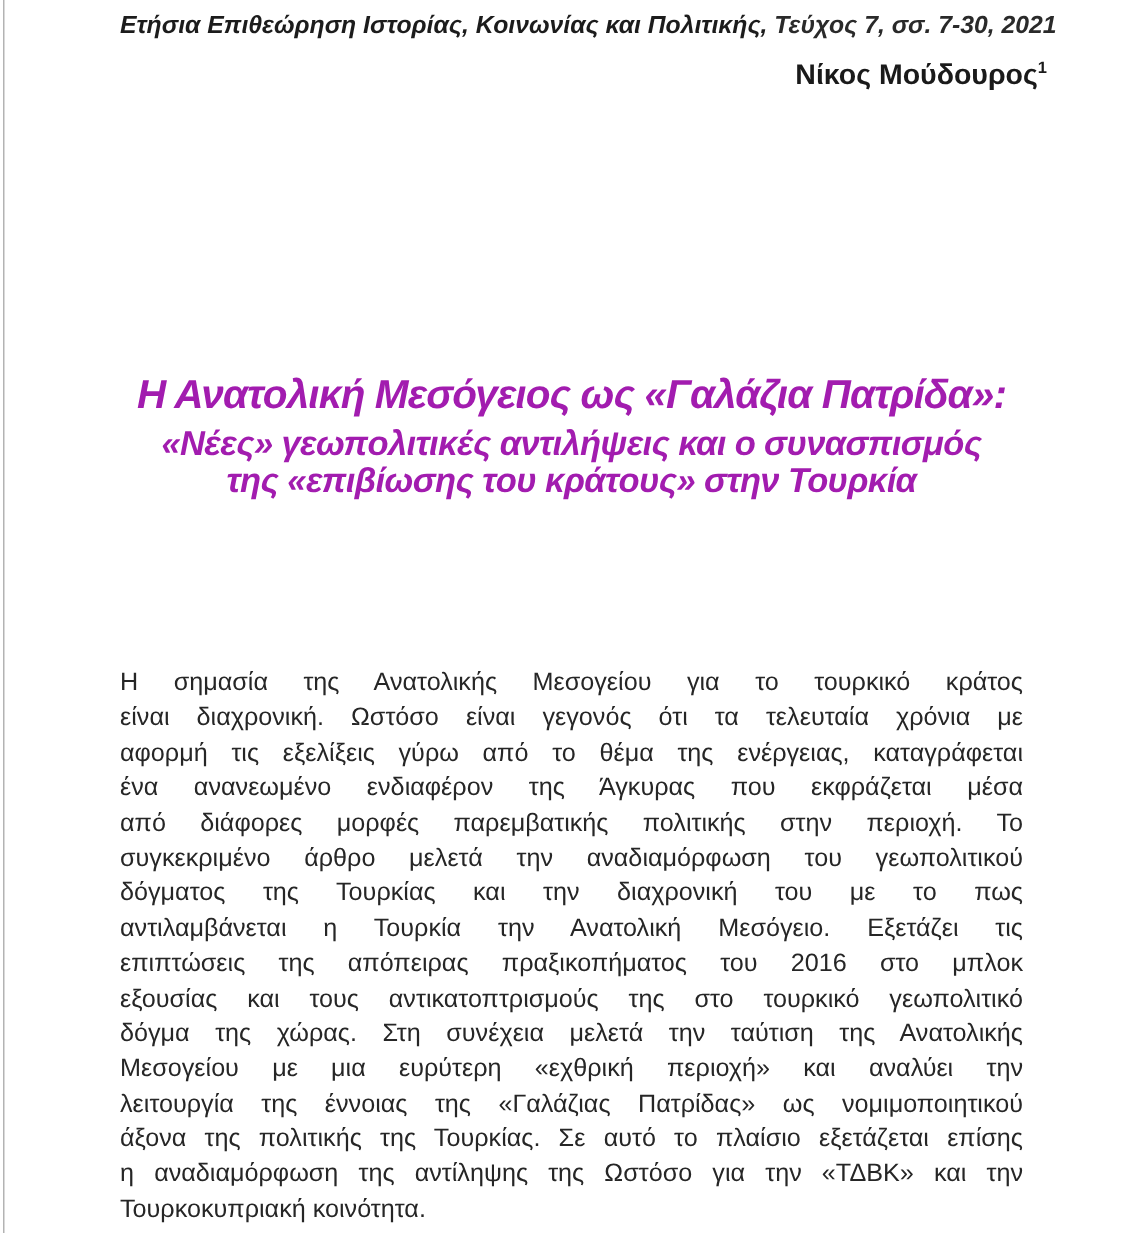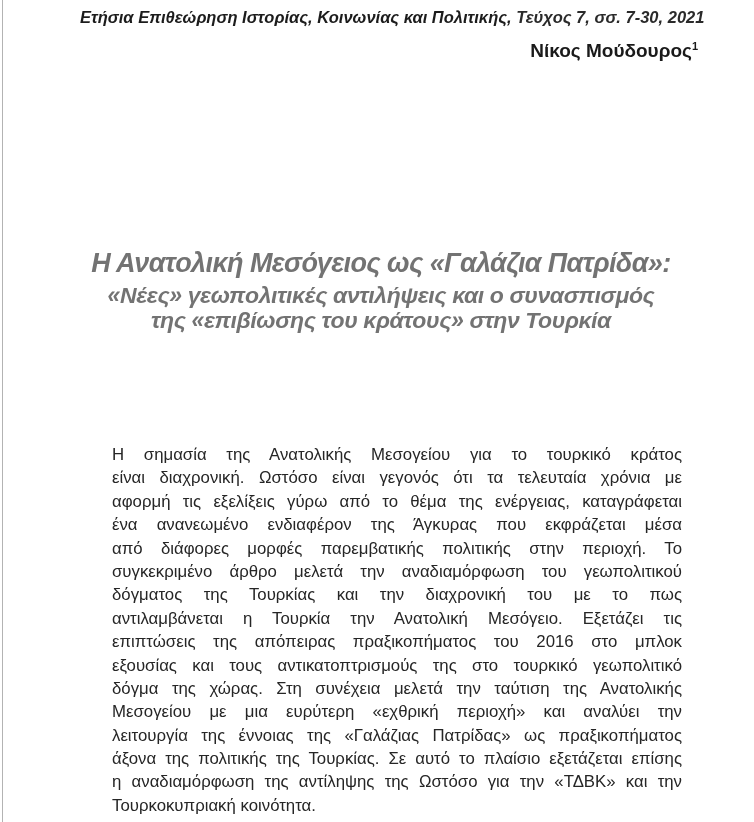--- a/index.html
+++ b/index.html
@@ -60,21 +60,21 @@
     vertical-align: super;
   }
   .title-block {
     position: absolute;
     top: 247px;
     left: 72px;
     width: 618px;
     text-align: center;
     font-style: italic;
     font-weight: bold;
-    color: #737373;
+    color: #a21caf;
   }
   .title-main {
     font-size: 27px;
     line-height: 33px;
     letter-spacing: -0.6px;
     margin-bottom: 3px;
     white-space: nowrap;
   }
   .title-sub {
     font-size: 23px;
@@ -88,21 +88,20 @@
     left: 80px;
     width: 602px;
     font-size: 16.8px;
     line-height: 23.4px;
     color: #262626;
   }
   .abs-line {
     text-align: justify;
     text-align-last: justify;
     height: 23.4px;
-    margin-left: 32px;
   }
   .abs-line.last {
     text-align-last: left;
   }
 </style>
 </head>
 <body>
 
 <div class="page-edge-line"></div>
 
@@ -126,17 +125,17 @@
   <div class="abs-line">αφορμή τις εξελίξεις γύρω από το θέμα της ενέργειας, καταγράφεται</div>
   <div class="abs-line">ένα ανανεωμένο ενδιαφέρον της Άγκυρας που εκφράζεται μέσα</div>
   <div class="abs-line">από διάφορες μορφές παρεμβατικής πολιτικής στην περιοχή. Το</div>
   <div class="abs-line">συγκεκριμένο άρθρο μελετά την αναδιαμόρφωση του γεωπολιτικού</div>
   <div class="abs-line">δόγματος της Τουρκίας και την διαχρονική του με το πως</div>
   <div class="abs-line">αντιλαμβάνεται η Τουρκία την Ανατολική Μεσόγειο. Εξετάζει τις</div>
   <div class="abs-line">επιπτώσεις της απόπειρας πραξικοπήματος του 2016 στο μπλοκ</div>
   <div class="abs-line">εξουσίας και τους αντικατοπτρισμούς της στο τουρκικό γεωπολιτικό</div>
   <div class="abs-line">δόγμα της χώρας. Στη συνέχεια μελετά την ταύτιση της Ανατολικής</div>
   <div class="abs-line">Μεσογείου με μια ευρύτερη «εχθρική περιοχή» και αναλύει την</div>
-  <div class="abs-line">λειτουργία της έννοιας της «Γαλάζιας Πατρίδας» ως πραξικοπήματος</div>
+  <div class="abs-line">λειτουργία της έννοιας της «Γαλάζιας Πατρίδας» ως νομιμοποιητικού</div>
   <div class="abs-line">άξονα της πολιτικής της Τουρκίας. Σε αυτό το πλαίσιο εξετάζεται επίσης</div>
   <div class="abs-line">η αναδιαμόρφωση της αντίληψης της Ωστόσο για την «ΤΔΒΚ» και την</div>
   <div class="abs-line last">Τουρκοκυπριακή κοινότητα.</div>
 </div>
 
 </body></html>

